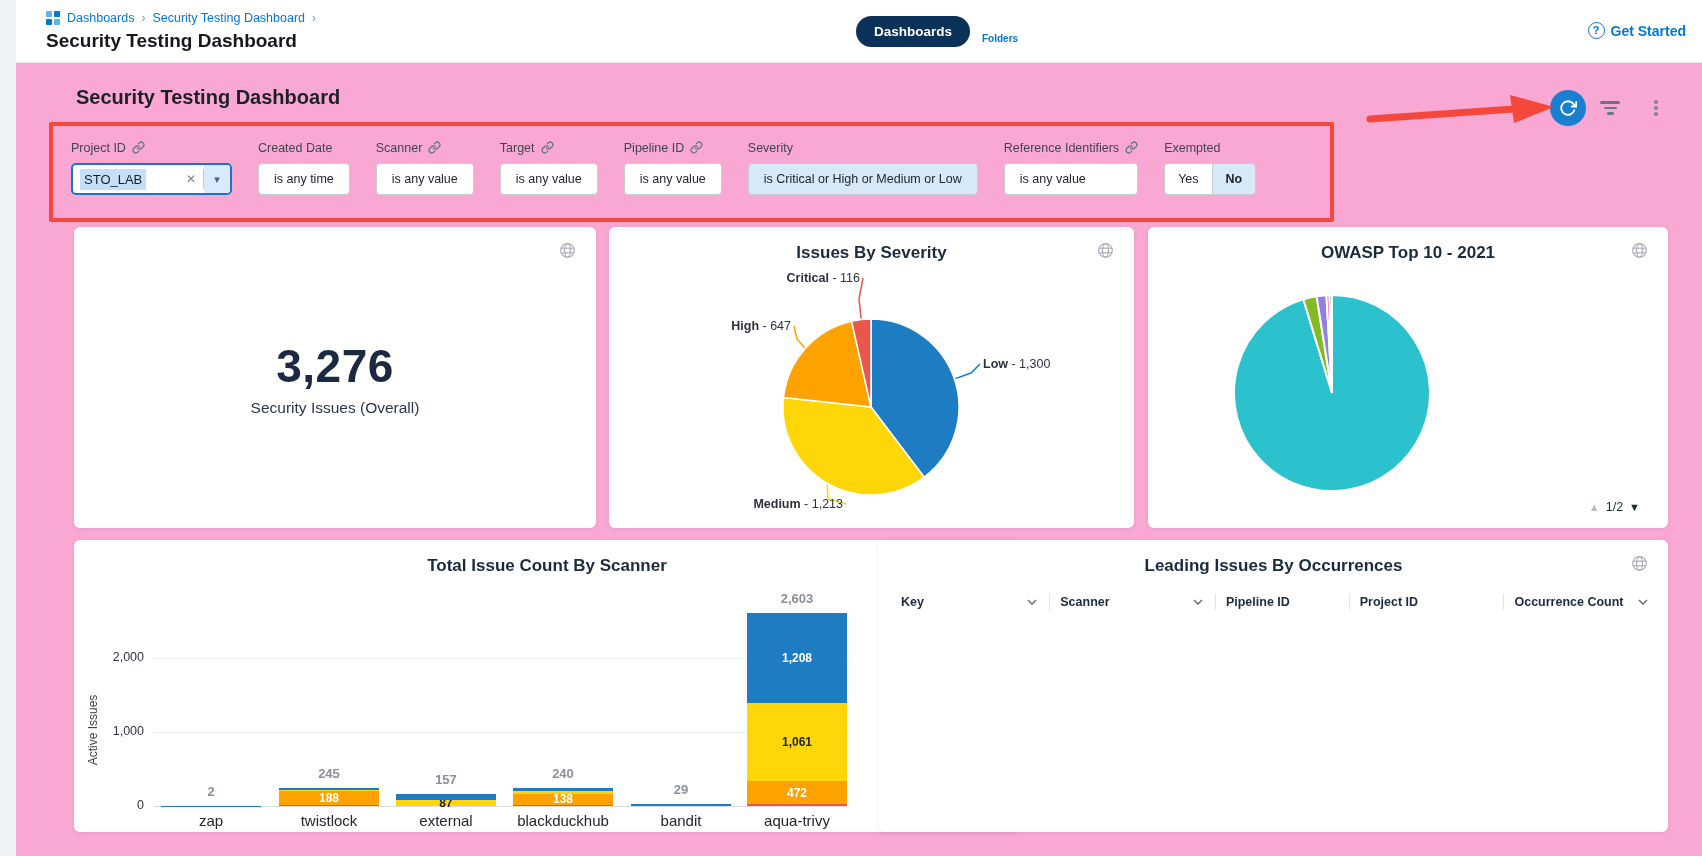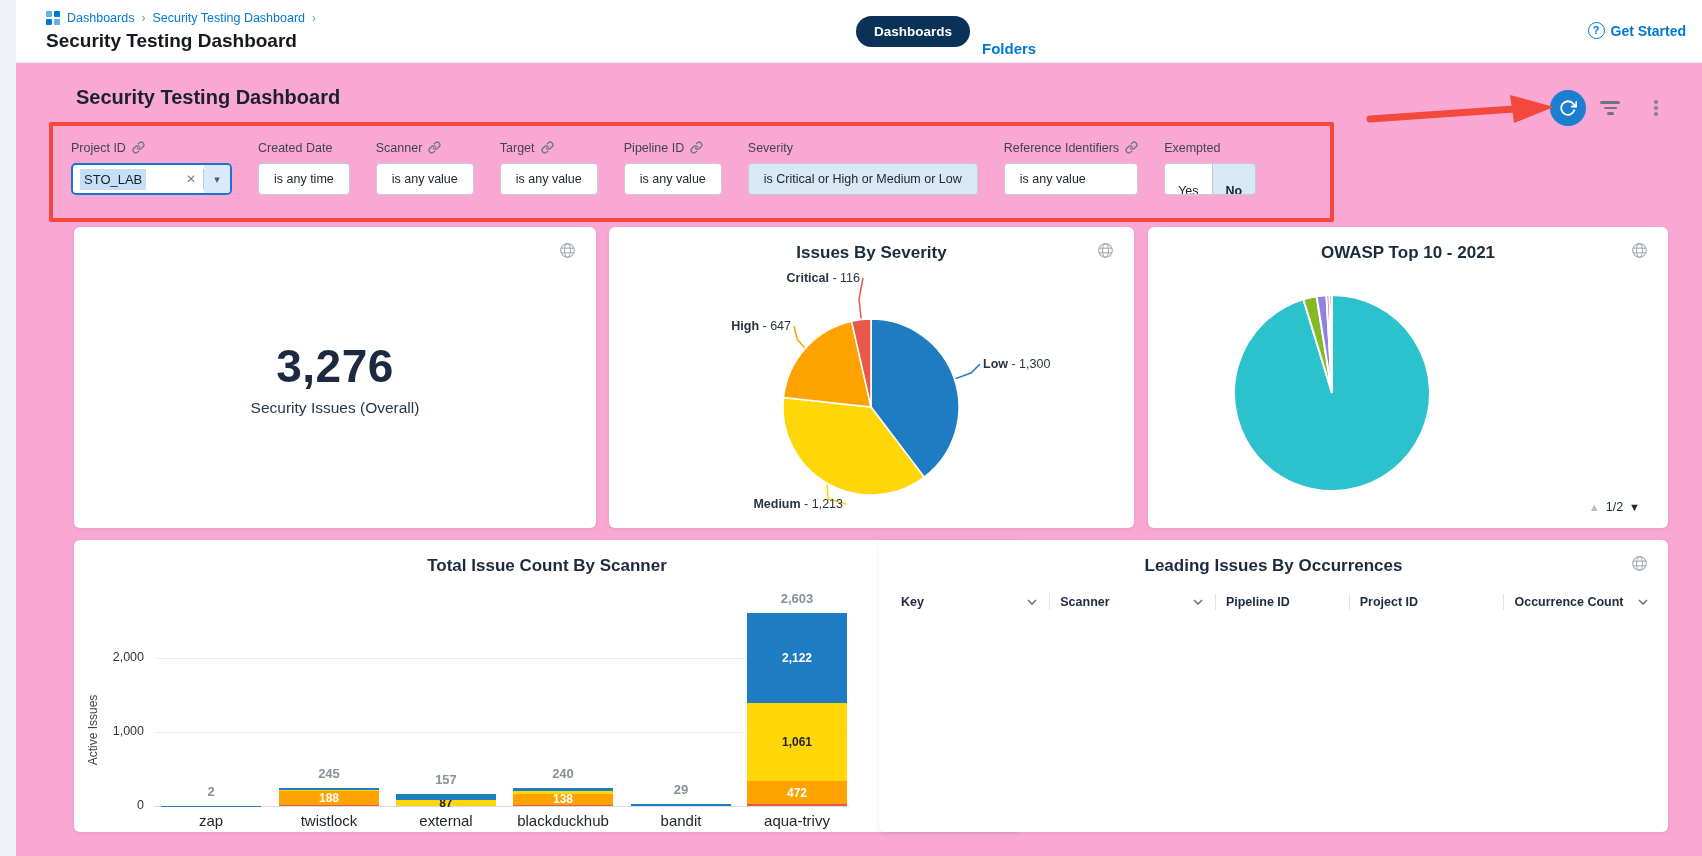--- a/index.html
+++ b/index.html
@@ -4,21 +4,21 @@
 <style>
   html,body{margin:0;padding:0;background:#eff2f6;font-family:"Liberation Sans","DejaVu Sans",sans-serif;}
   .app{position:relative;width:1702px;height:856px;background:#f9a8d4;overflow:hidden;margin-left:16px;}
   
   .topbar{position:absolute;left:0;top:0;width:1702px;height:62px;background:#fff;border-bottom:1px solid #e6e9ed;}
   .crumbs{position:absolute;left:30px;top:11px;display:flex;align-items:center;gap:7px;font-size:12.5px;}
   .crumb-link{color:#0278d5;text-decoration:none;cursor:pointer;}
   .crumb-sep{color:#7b96ad;font-size:12px;}
   .page-title{position:absolute;left:30px;top:30px;font-size:19px;font-weight:bold;color:#15181d;}
   .tab-pill{position:absolute;left:840px;top:16px;background:#0a3158;color:#fff;font-size:13.5px;font-weight:bold;border-radius:17px;padding:8px 18px;cursor:pointer;}
-  .tab-link{position:absolute;left:966px;top:40px;color:#0278d5;font-size:15px;font-weight:600;cursor:pointer;}
+  .tab-link{position:absolute;left:966px;top:33px;color:#0278d5;font-size:10px;font-weight:600;cursor:pointer;}
   .get-started{position:absolute;right:32px;top:22px;display:flex;align-items:center;gap:6px;color:#0278d5;font-size:14px;font-weight:600;cursor:pointer;}
   .qmark{display:inline-block;width:15px;height:15px;border:1.5px solid #0278d5;border-radius:50%;font-size:11px;font-weight:bold;line-height:15px;text-align:center;}
   
   .section-title{position:absolute;left:60px;top:86px;font-size:20px;font-weight:bold;color:#1c2127;}
   .refresh-btn{position:absolute;left:1534px;top:90px;width:36px;height:36px;border-radius:50%;background:#1a7ed1;display:flex;align-items:center;justify-content:center;cursor:pointer;}
   .iconbtn{position:absolute;width:28px;height:28px;display:flex;align-items:center;justify-content:center;cursor:pointer;}
   .funnel{display:flex;flex-direction:column;align-items:center;gap:3px;}
   .funnel i{display:block;height:2.5px;border-radius:2px;background:#6e747d;}
   .kebab{display:flex;flex-direction:column;gap:2.6px;}
   .kebab i{width:3.6px;height:3.6px;border-radius:50%;background:#83878e;}
@@ -30,21 +30,21 @@
   .filter-label-row{display:flex;align-items:center;gap:6px;height:15px;margin-bottom:8px;}
   .filter-label{font-size:12.5px;color:#40454d;}
   .fbtn{height:30px;line-height:30px;padding:0 15px;border:1px solid #c6ccd4;border-radius:4px;background:#fff;font-size:12.5px;color:#22272e;white-space:nowrap;cursor:pointer;}
   .fbtn.active{background:#d7e8f6;}
   .combo{width:150px;height:28px;border:2px solid #1b74cc;border-radius:5px;background:#fff;display:flex;align-items:center;padding-left:7px;cursor:pointer;}
   .combo-text{background:#c5e0f6;font-size:13px;color:#16202c;padding:3px 4px;}
   .combo-clear{margin-left:auto;color:#7b828c;font-size:12px;padding:0 7px;}
   .combo-divider{width:1px;height:20px;background:#c3cdd6;}
   .combo-caret{width:26px;text-align:center;color:#46627e;font-size:11px;background:#d9eafc;height:28px;line-height:28px;border-radius:0 3px 3px 0;}
   .seg-group{display:flex;border:1px solid #c6ccd4;border-radius:4px;overflow:hidden;height:30px;}
-  .seg{padding:12px 13px;line-height:30px;font-size:12.5px;color:#22272e;background:#fff;cursor:pointer;text-align:right;}
+  .seg{padding:0 13px;line-height:30px;font-size:12.5px;color:#22272e;background:#fff;cursor:pointer;text-align:right;}
   .seg.sel{background:#d7e8f6;border-left:1px solid #c6ccd4;font-weight:600;}
   
   .card{position:absolute;background:#fff;border-radius:6px;box-shadow:0 1px 4px rgba(35,48,63,.10);}
   .card-title{position:absolute;left:0;right:0;top:16px;text-align:center;font-size:17px;font-weight:bold;color:#1b2b3e;}
   .globe{position:absolute;top:15px;right:20px;cursor:pointer;}
   #cardA{left:58px;top:227px;width:522px;height:301px;}
   #cardB{left:593px;top:227px;width:525px;height:301px;}
   #cardC{left:1132px;top:227px;width:520px;height:301px;}
   #cardD{left:58px;top:540px;width:946px;height:292px;}
   #cardE{left:863px;top:540px;width:789px;height:292px;}
@@ -297,21 +297,21 @@
         <div class="bar-seg" style="left: 439px; width: 100px; top: 251.348px; height: 2.96px; background: rgb(255, 214, 8); color: rgb(29, 34, 43);"></div>
         <div class="bar-seg" style="left: 439px; width: 100px; top: 248.24px; height: 3.108px; background: rgb(30, 124, 194); color: rgb(255, 255, 255);"></div>
         <div class="bar-total" style="left: 429px; top: 226.24px;">240</div>
         <div class="xlabel" style="left: 419px;">blackduckhub</div>
         <div class="bar-seg" style="left: 557px; width: 100px; top: 263.854px; height: 2.146px; background: rgb(30, 124, 194); color: rgb(255, 255, 255);"></div>
         <div class="bar-total" style="left: 547px; top: 241.854px;">29</div>
         <div class="xlabel" style="left: 537px;">bandit</div>
         <div class="bar-seg" style="left: 673px; width: 100px; top: 264.002px; height: 1.998px; background: rgb(231, 88, 74); color: rgb(255, 255, 255);"></div>
         <div class="bar-seg" style="left: 673px; width: 100px; top: 241.284px; height: 22.718px; background: rgb(254, 162, 0); color: rgb(255, 255, 255);">472</div>
         <div class="bar-seg" style="left: 673px; width: 100px; top: 162.77px; height: 78.514px; background: rgb(255, 214, 8); color: rgb(29, 34, 43);">1,061</div>
-        <div class="bar-seg" style="left: 673px; width: 100px; top: 73.378px; height: 89.392px; background: rgb(30, 124, 194); color: rgb(255, 255, 255);">2,122</div>
+        <div class="bar-seg" style="left: 673px; width: 100px; top: 73.378px; height: 89.392px; background: rgb(30, 124, 194); color: rgb(255, 255, 255);">1,208</div>
         <div class="bar-total" style="left: 663px; top: 51.378px;">2,603</div>
         <div class="xlabel" style="left: 653px;">aqua-trivy</div>
       </div>
   </div>
 
   <div class="card" id="cardE">
     <div class="card-title">Leading Issues By Occurrences</div>
     <span class="globe"><svg width="17" height="17" viewBox="0 0 16 16">
           <circle cx="8" cy="8" r="6.4" fill="none" stroke="#a8adb6" stroke-width="1.1"></circle>
           <ellipse cx="8" cy="8" rx="2.8" ry="6.4" fill="none" stroke="#a8adb6" stroke-width="1.1"></ellipse>

